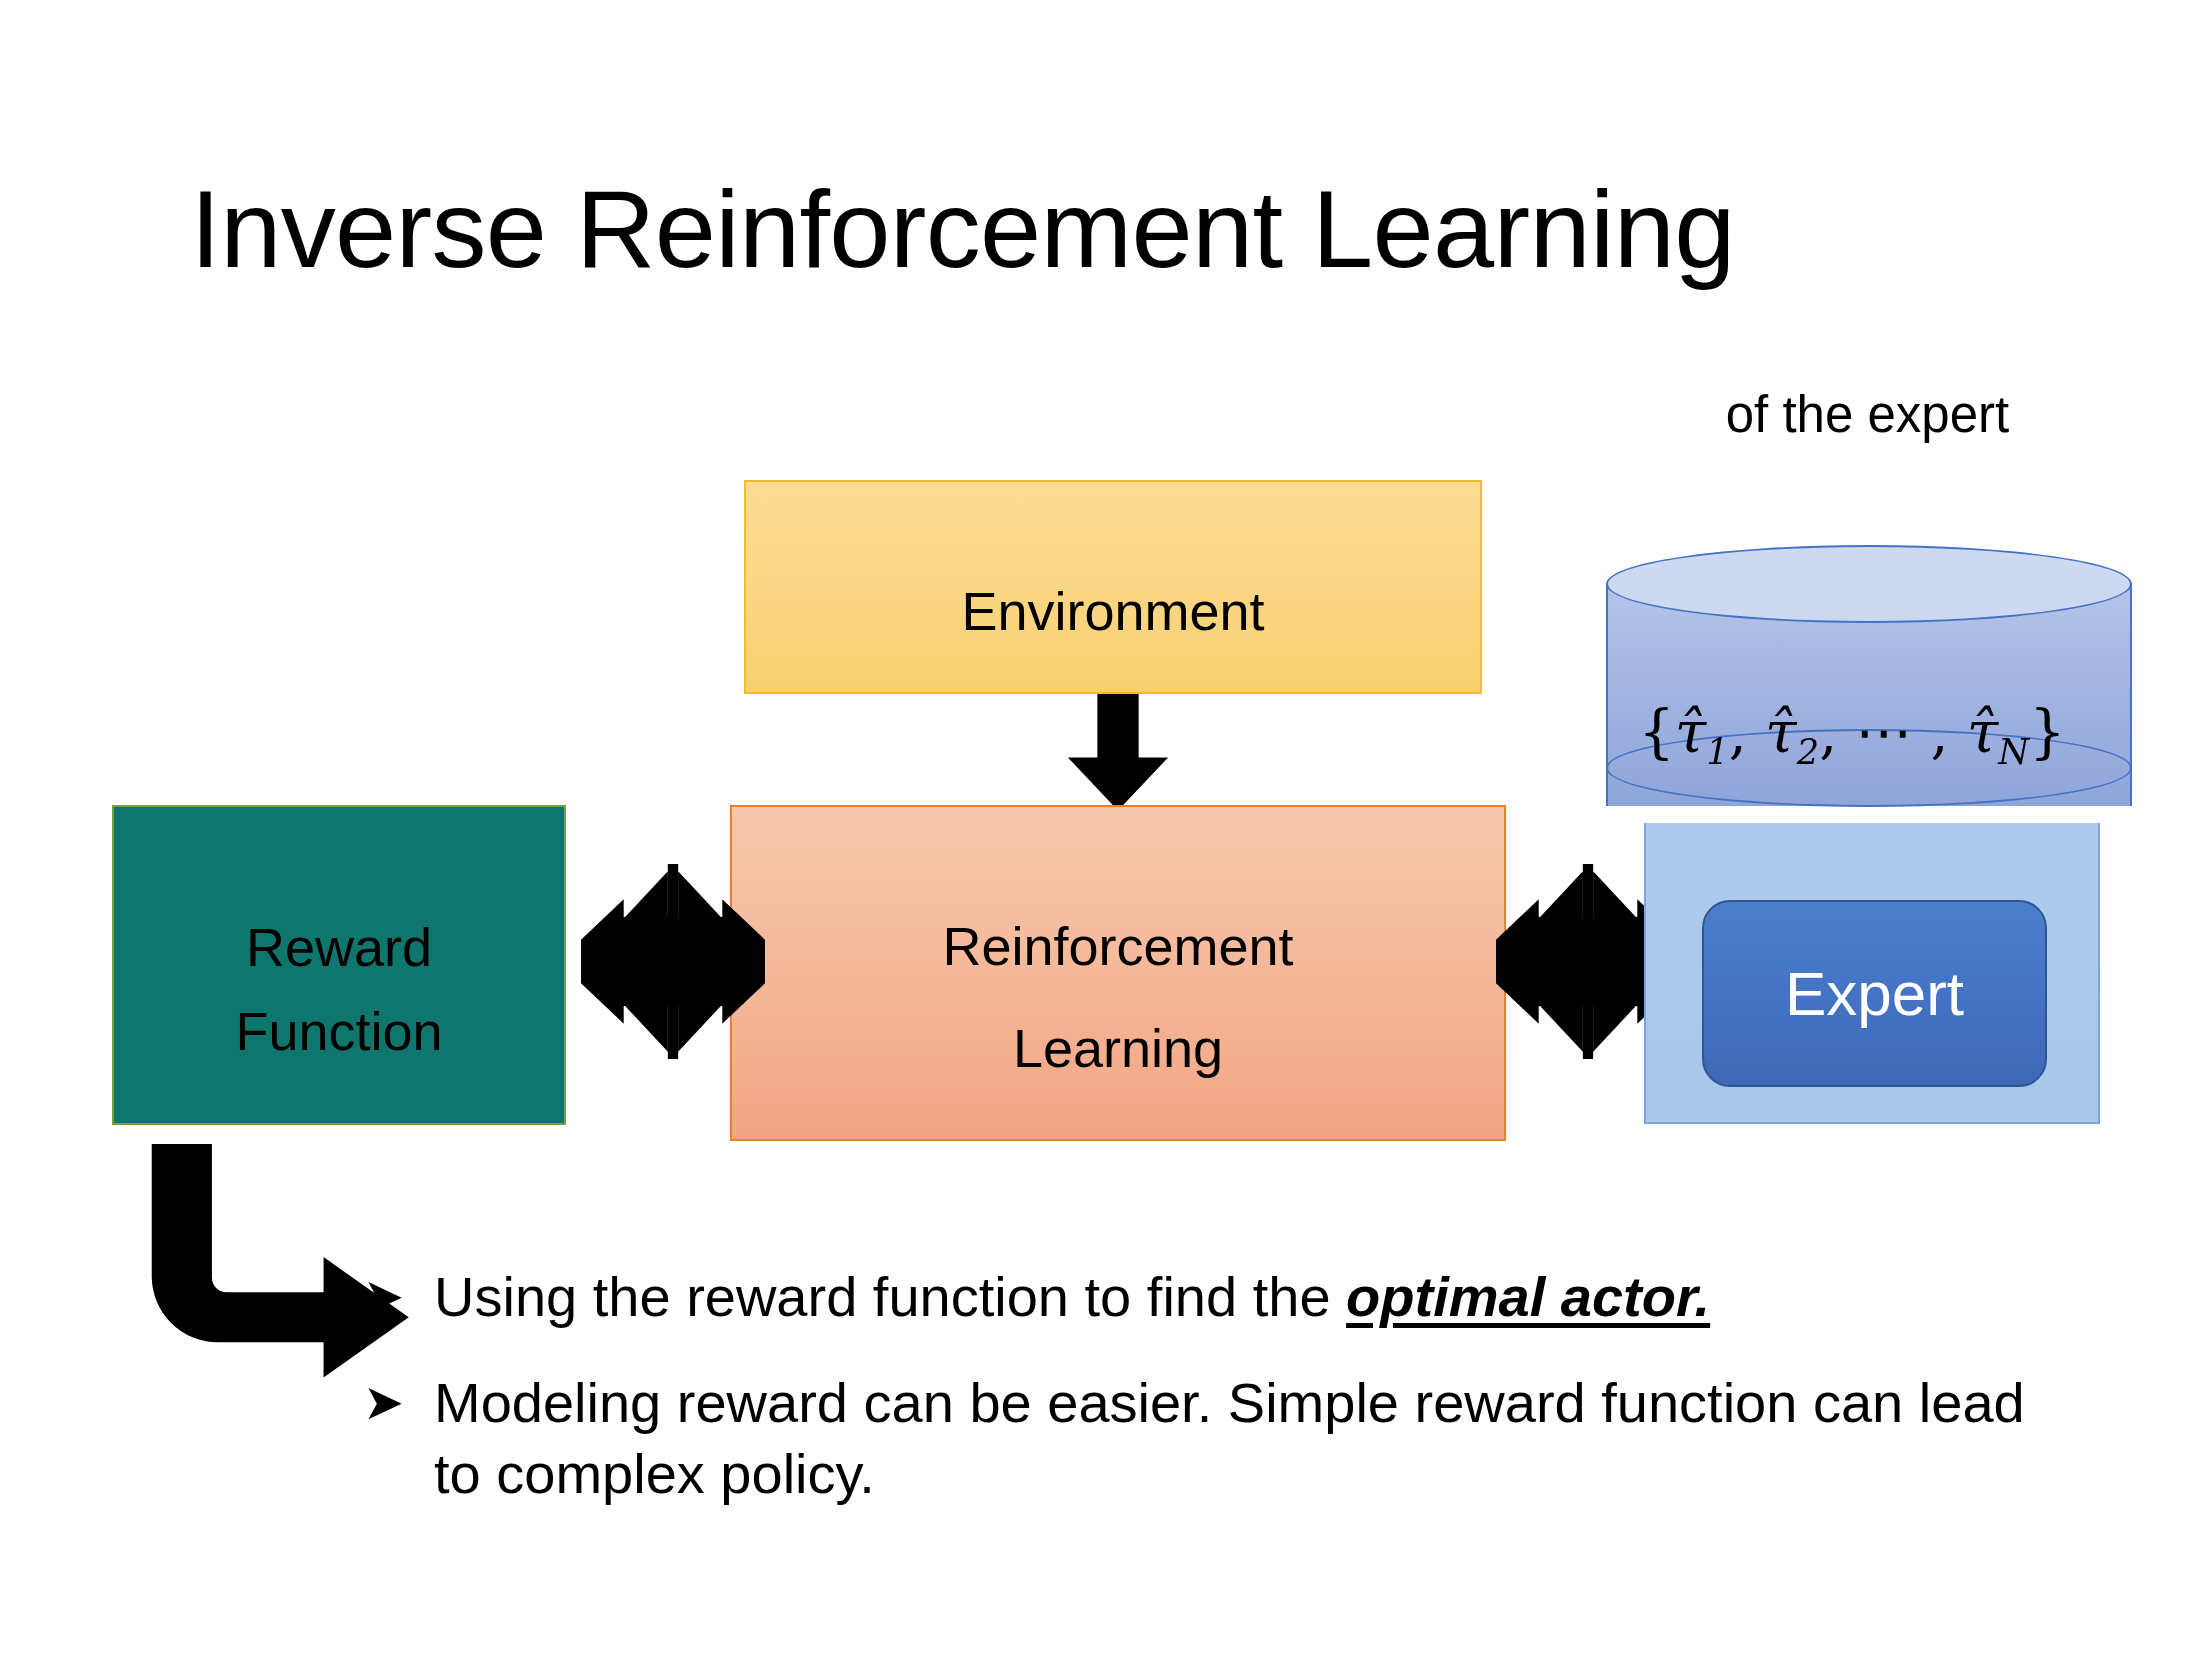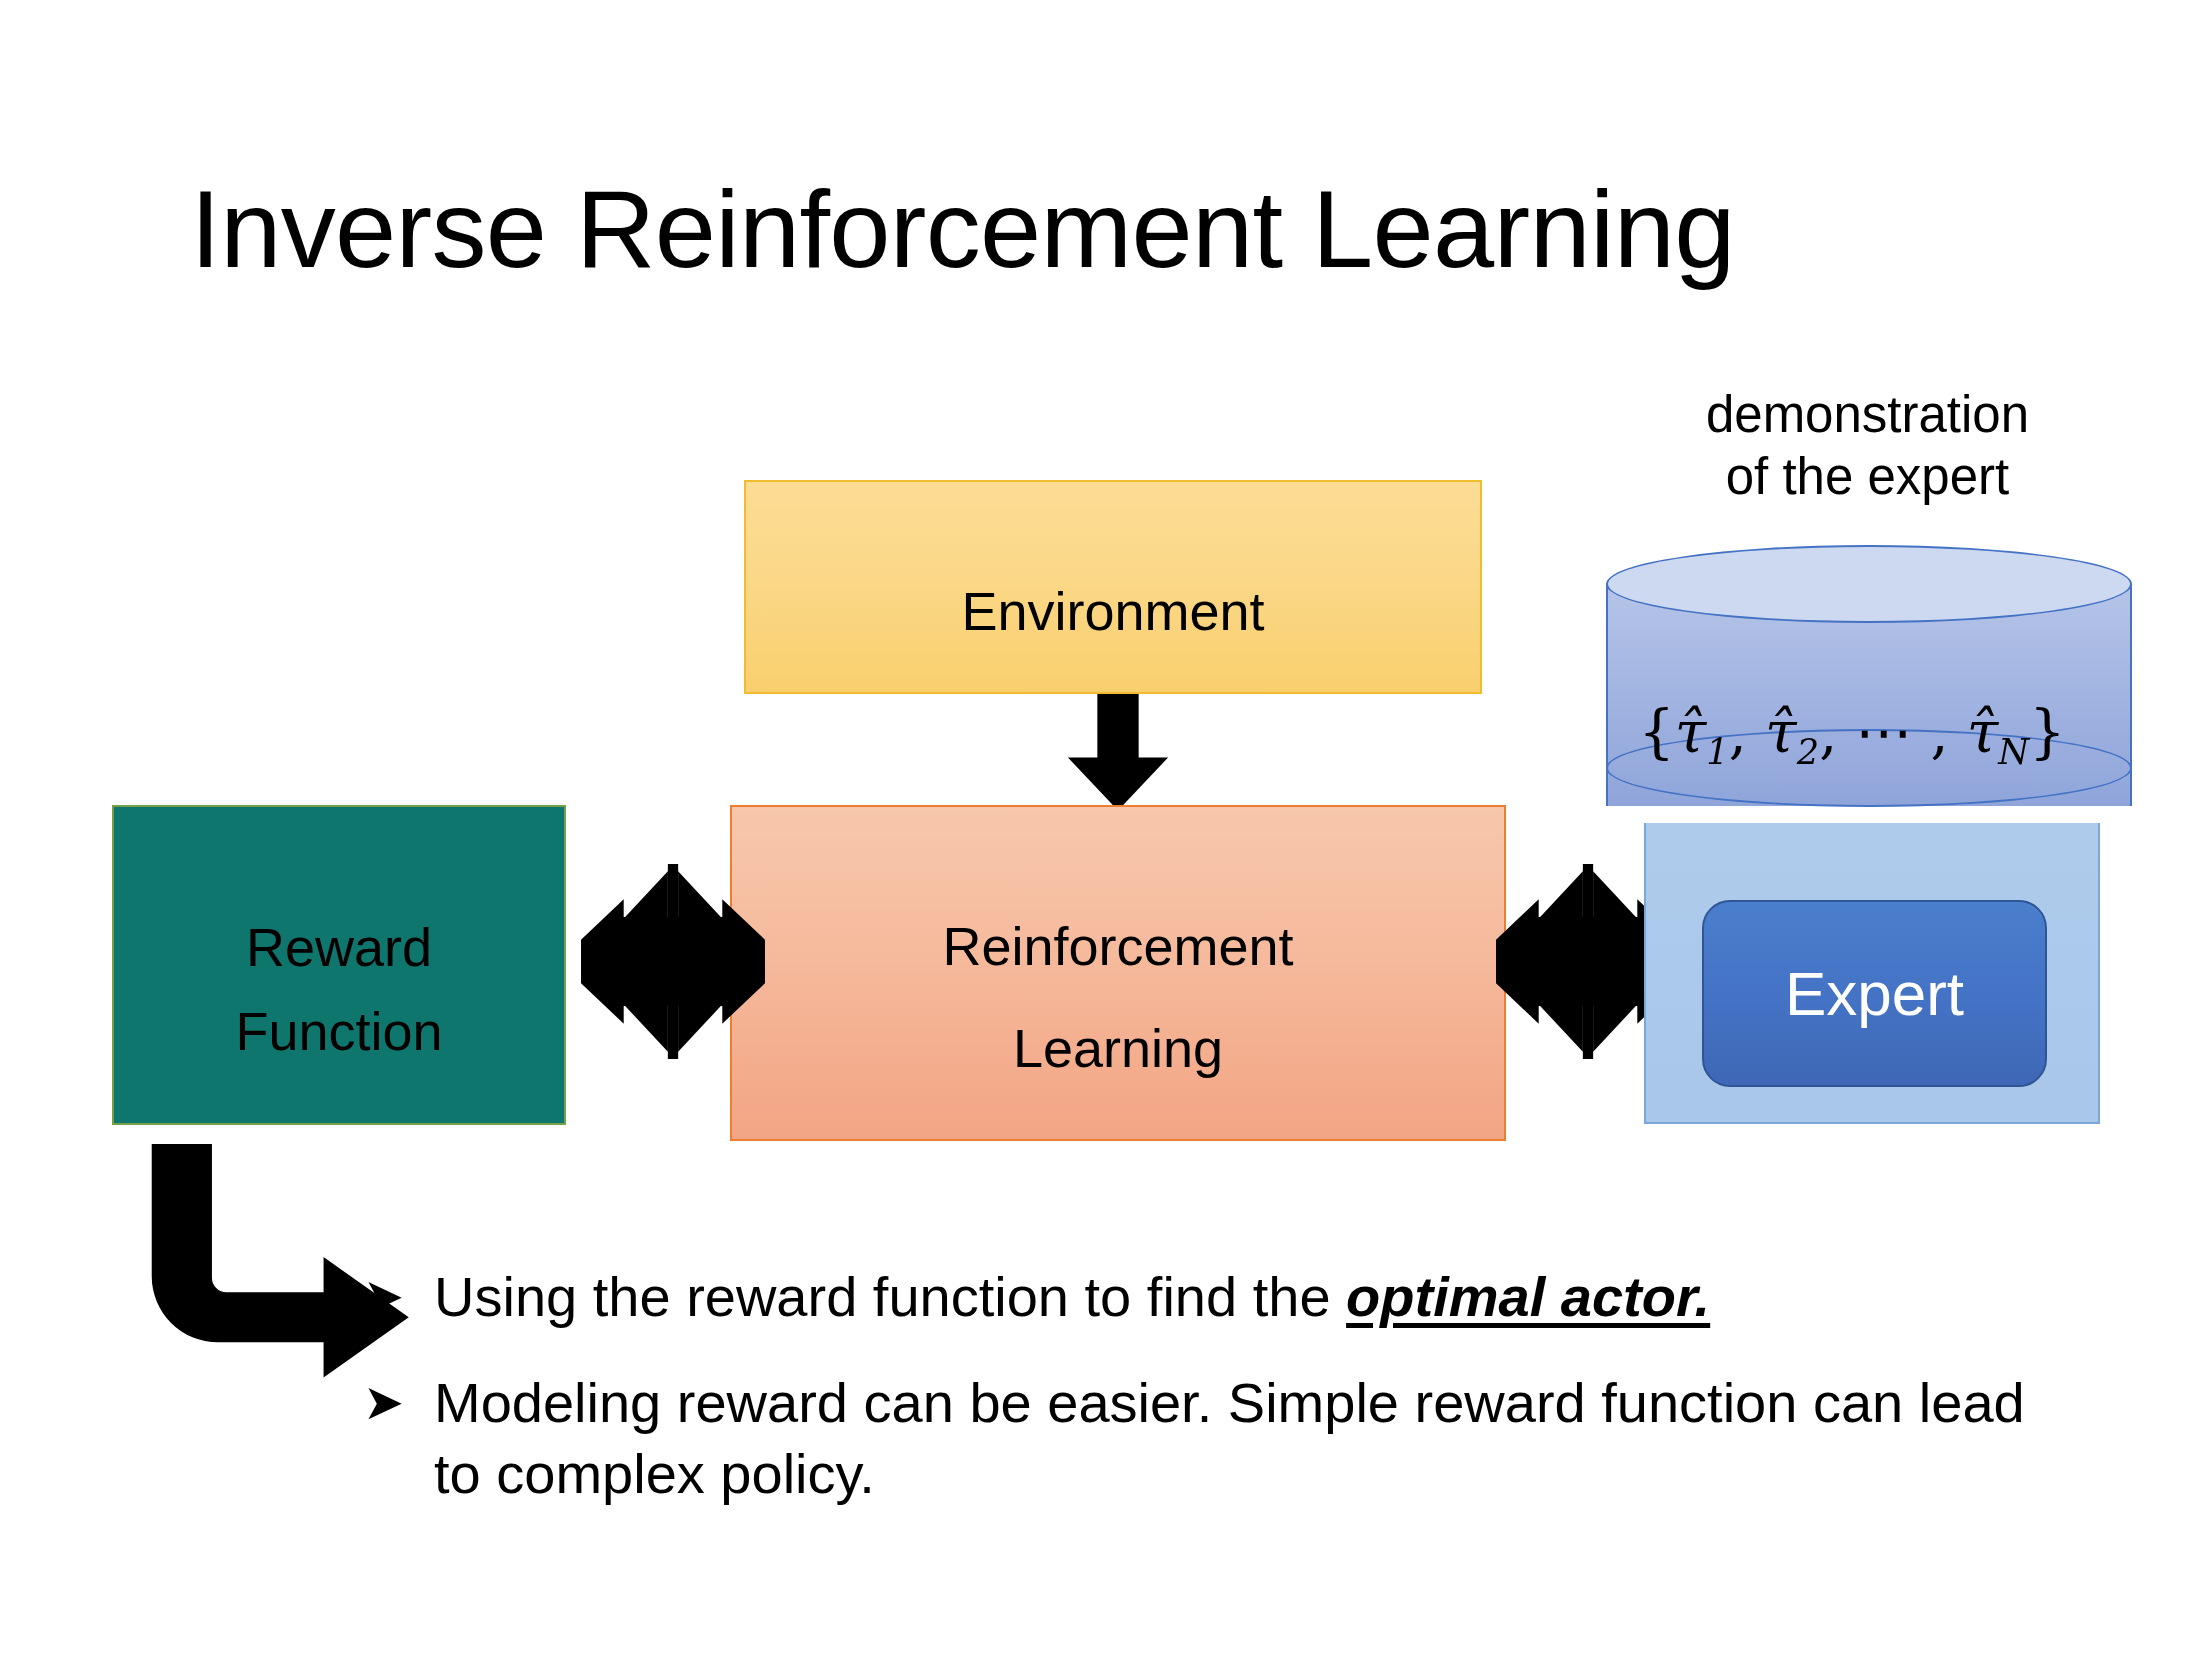--- a/index.html
+++ b/index.html
@@ -265,21 +265,20 @@
       118,0 118,72 58,72 58,48 0,103 0,162 58,217 58,193 118,193 118,265
       132,265 132,193 192,193 192,217 250,162 250,103 192,48 192,72 132,72 132,0"></polygon>
     <polygon fill="#000000" points="118,10 60,72 118,72"></polygon>
     <polygon fill="#000000" points="132,10 190,72 132,72"></polygon>
     <polygon fill="#000000" points="118,255 60,193 118,193"></polygon>
     <polygon fill="#000000" points="132,255 190,193 132,193"></polygon>
     <rect x="52" y="72" width="146" height="121" fill="#000000"></rect>
   </svg>
 
   <div id="expert-caption">
-    <div>demonstration</div>
     <div>of the expert</div>
   </div>
 
   <div id="expert-panel"></div>
 
   <div id="cylinder">
     <div id="cyl-body"></div>
     <div id="cyl-bottom"></div>
     <div id="cyl-top"></div>
     <div id="cyl-label">

